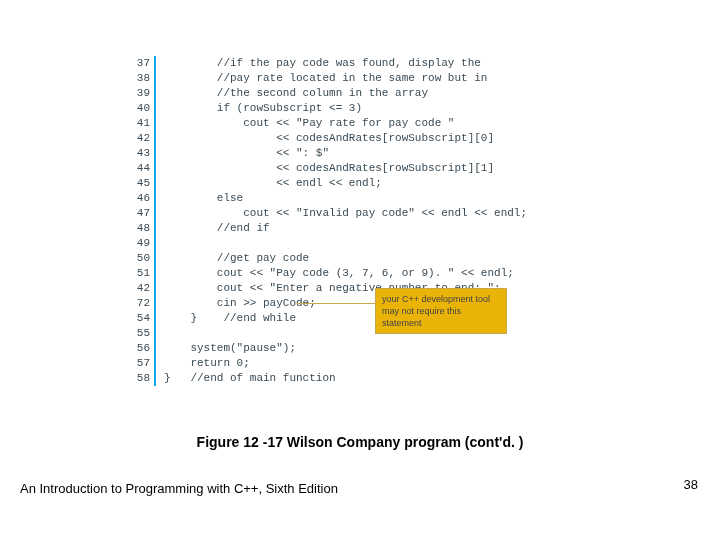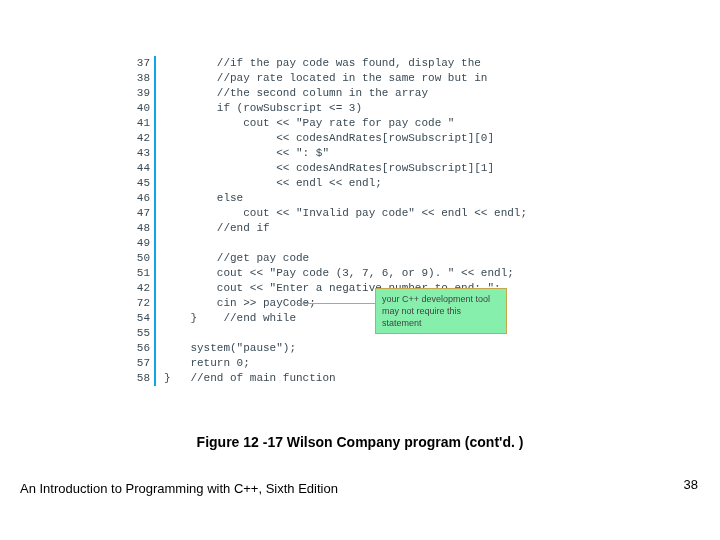--- a/index.html
+++ b/index.html
@@ -32,21 +32,21 @@
     border-right: 2px solid #0ea5e9;
     padding-right: 4px;
     margin-right: 8px;
   }
   .callout {
     position: absolute;
     top: 288px;
     left: 375px;
     width: 118px;
     border: 1px solid #c7a74e;
-    background: #86efac;
+    background: #eab308;
     font-family: Arial, Helvetica, sans-serif;
     font-size: 9px;
     line-height: 12px;
     color: #444;
     padding: 4px 6px;
   }
   .callout-line {
     position: absolute;
     top: 303px;
     left: 297px;

